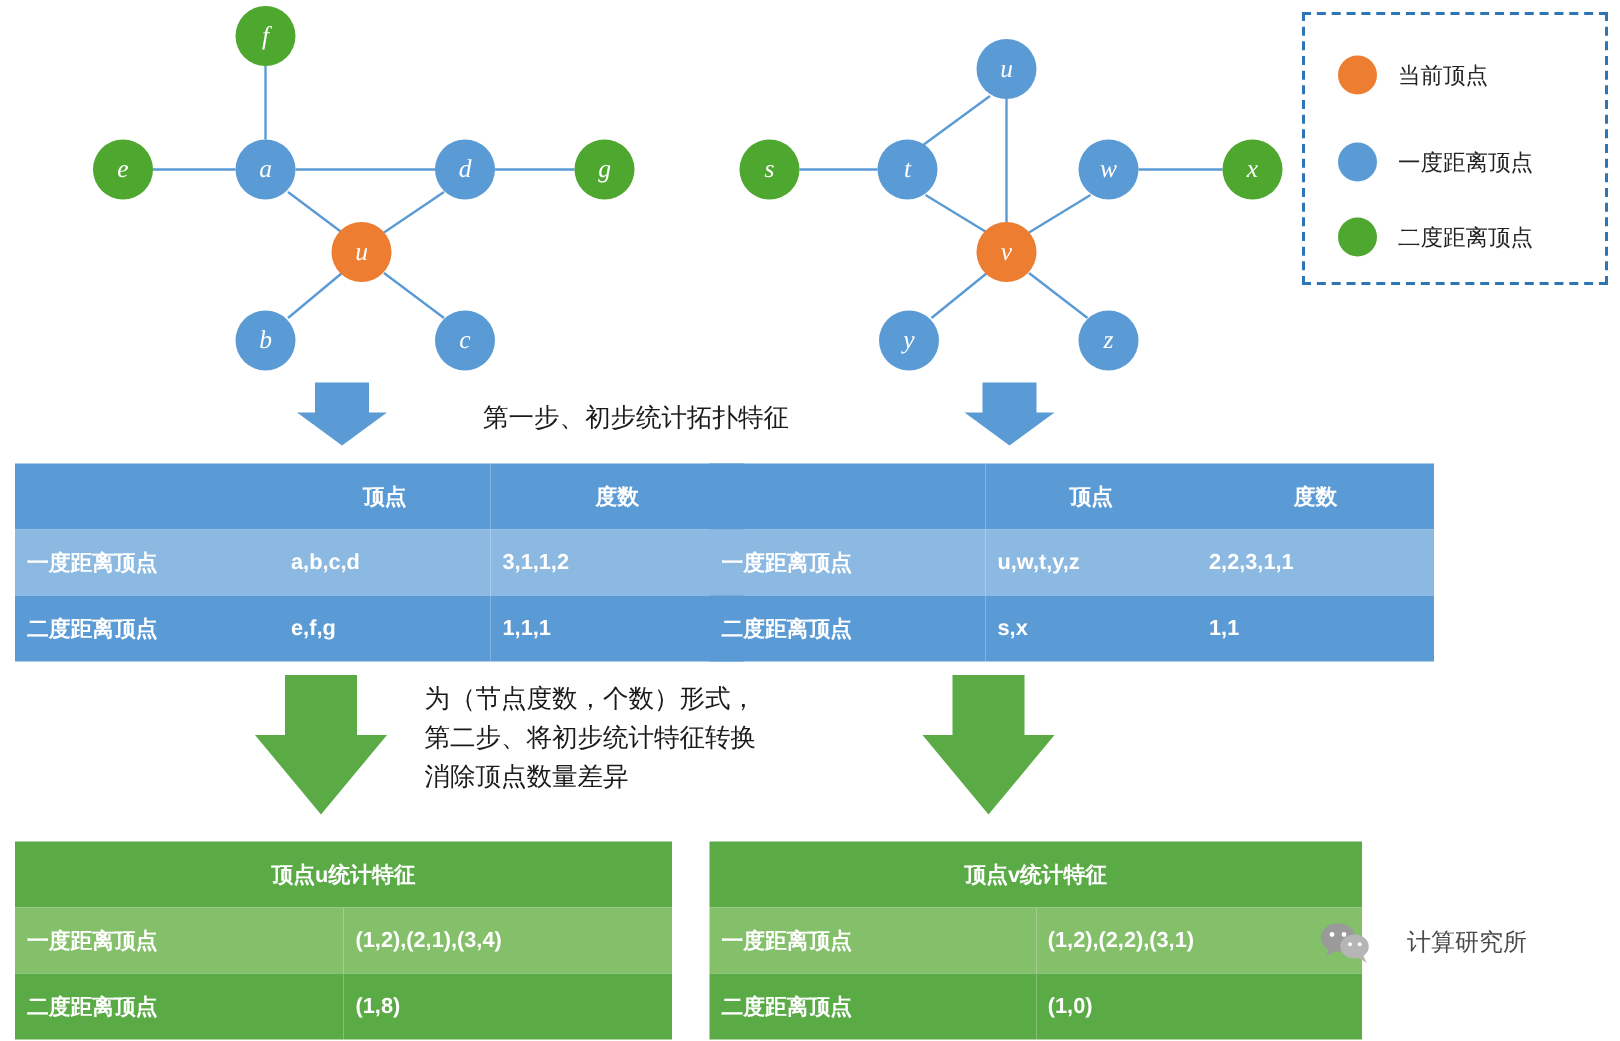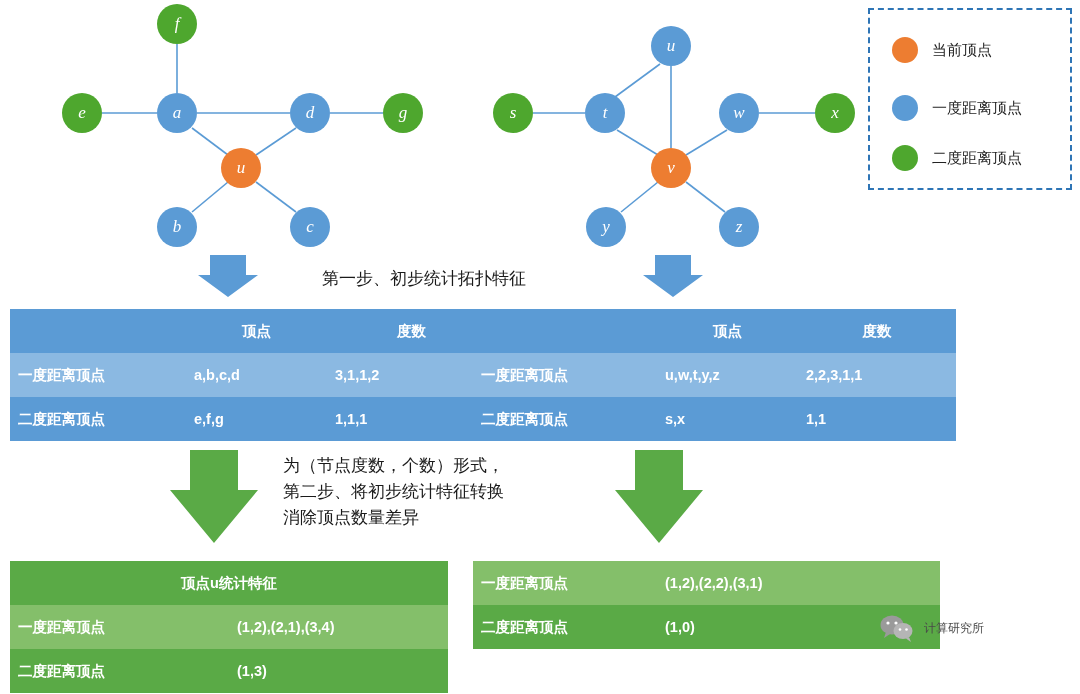--- a/index.html
+++ b/index.html
@@ -111,22 +111,22 @@
 
   
   #watermark {
     position: absolute;
     left: 880px;
     top: 614px;
     display: flex;
     align-items: center;
   }
   #wm-text {
-    margin-left: 10px;
-    font-size: 12px;
+    margin-left: 24px;
+    font-size: 16px;
     color: #4a4a4a;
     font-family: "Liberation Sans", sans-serif;
   }
   .wechat-icon {
     width: 34px;
     height: 28px;
     position: relative;
   }
 </style>
 </head>
@@ -252,27 +252,30 @@
     <tbody>
         <tr class="hdr">
       <td colspan="2">顶点u统计特征</td>
     </tr>
     <tr class="r1">
       <td style="width:160px;">一度距离顶点</td>
       <td style="width:278px;">(1,2),(2,1),(3,4)</td>
     </tr>
     <tr class="r2">
       <td>二度距离顶点</td>
-      <td>(1,3)</td>
+      <td>(1,8)</td>
     </tr>
   </tbody>
     </table>
 
   <table class="tbl green-tbl" style="left:473px;top:561px;width:435px;">
     <tbody>
+        <tr class="hdr">
+      <td colspan="2">顶点v统计特征</td>
+    </tr>
     <tr class="r1">
       <td style="width:168px;">一度距离顶点</td>
       <td style="width:267px;">(1,2),(2,2),(3,1)</td>
     </tr>
     <tr class="r2">
       <td>二度距离顶点</td>
       <td>(1,0)</td>
     </tr>
   </tbody>
     </table>

